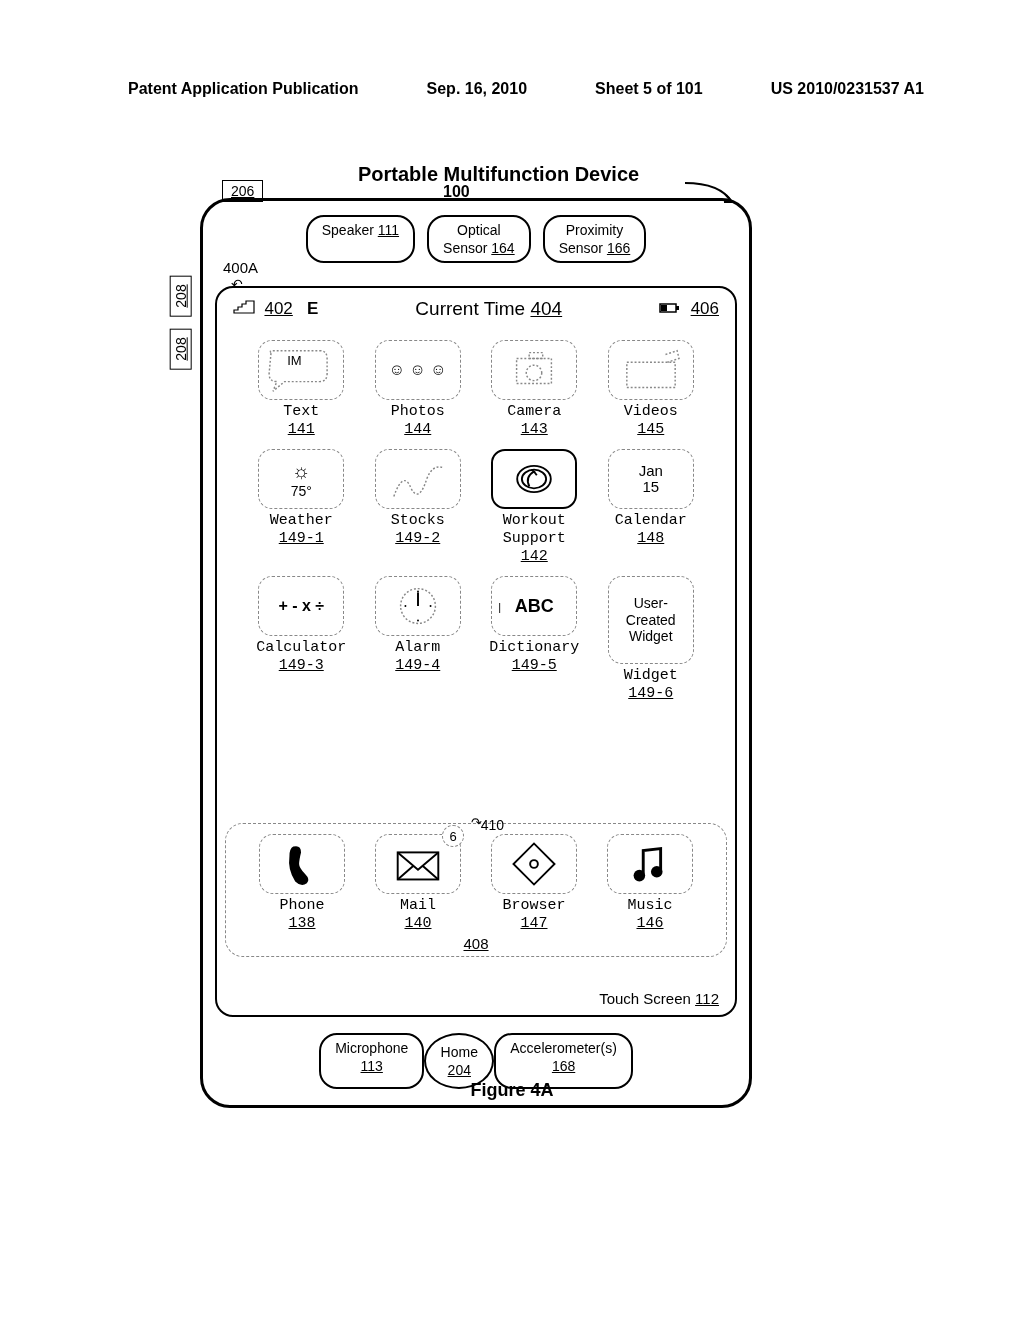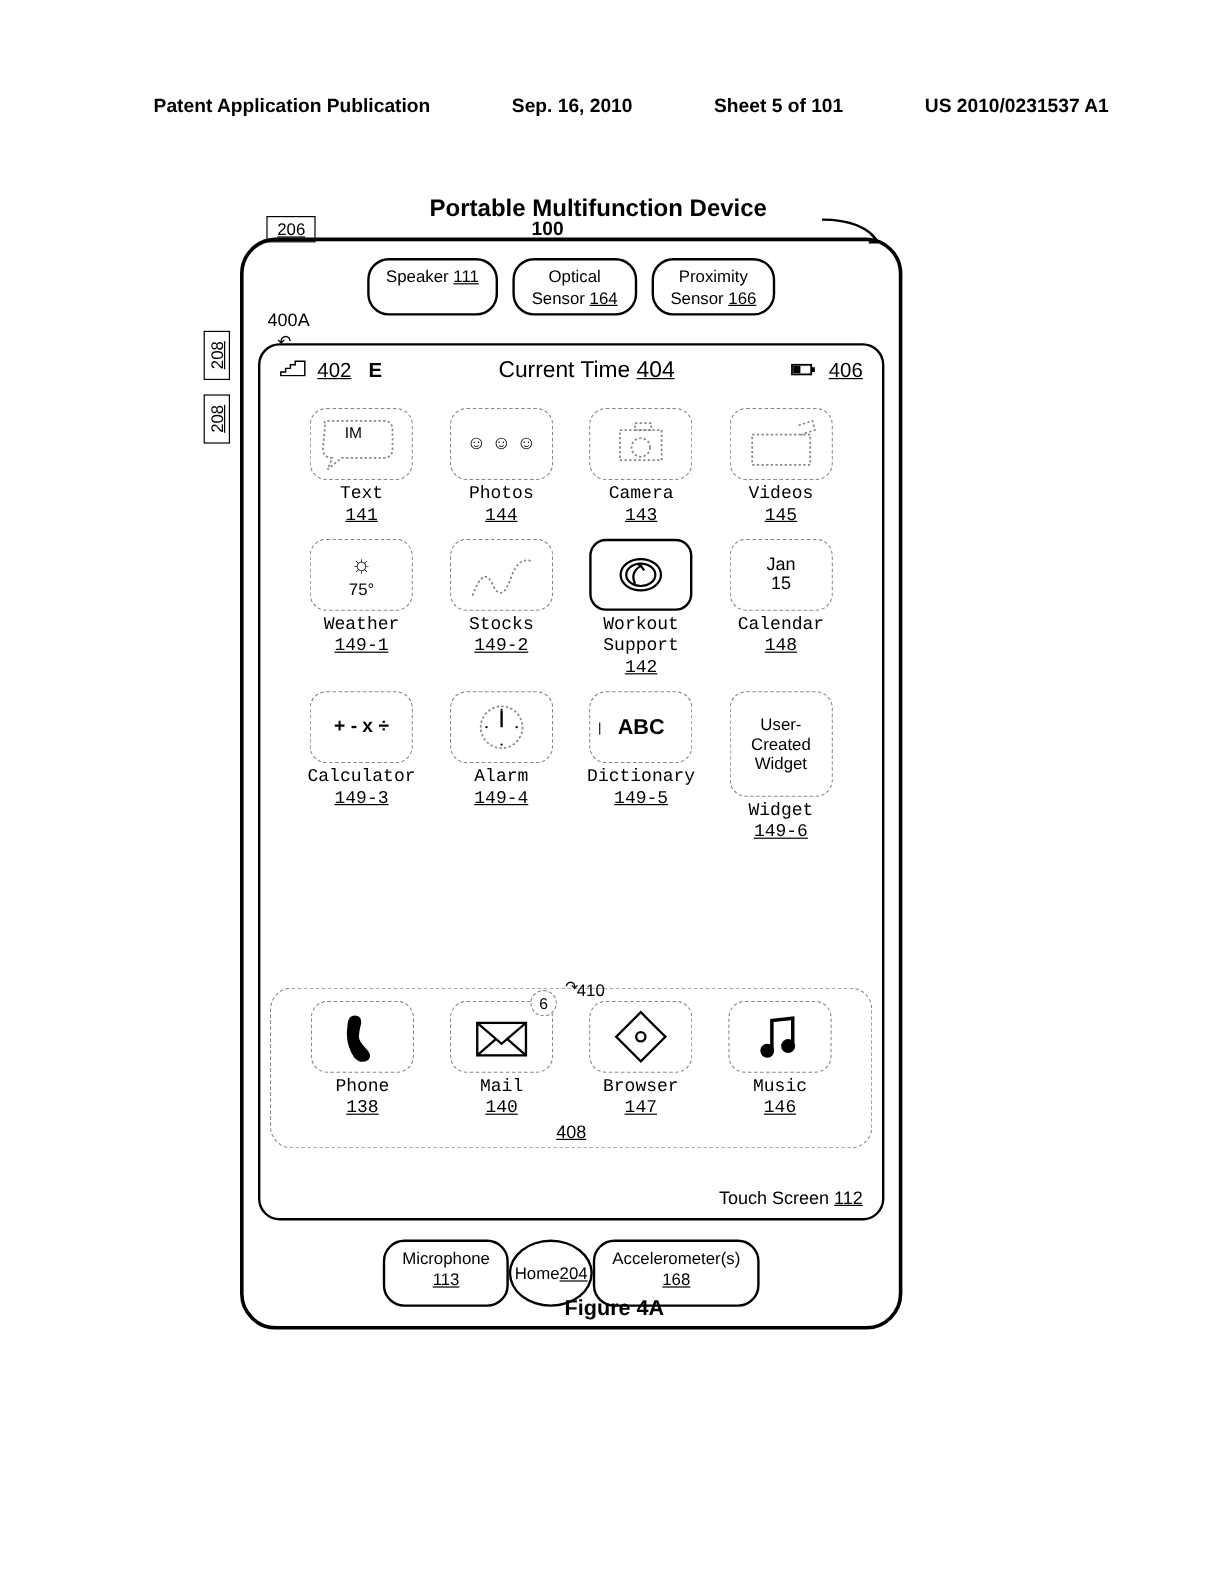--- a/index.html
+++ b/index.html
@@ -451,21 +451,21 @@
     <div class="touch-label">
       <span>Touch Screen</span> <span style="text-decoration:underline">112</span>
     </div>
   </div>
 
   <div class="bottom-row">
     <div class="sensor-box">
       <span>Microphone</span><br>
       <span style="text-decoration:underline">113</span>
     </div>
-    <div class="sensor-box" style="border-radius:50%;width:70px;height:56px;display:flex;flex-direction:row;align-items:center;justify-content:center;padding:2px">
+    <div class="sensor-box" style="border-radius:50%;width:70px;height:56px;display:flex;flex-direction:column;align-items:center;justify-content:center;padding:2px">
       <span>Home</span>
       <span style="text-decoration:underline">204</span>
     </div>
     <div class="sensor-box">
       <span>Accelerometer(s)</span><br>
       <span style="text-decoration:underline">168</span>
     </div>
   </div>
 </div>
 

